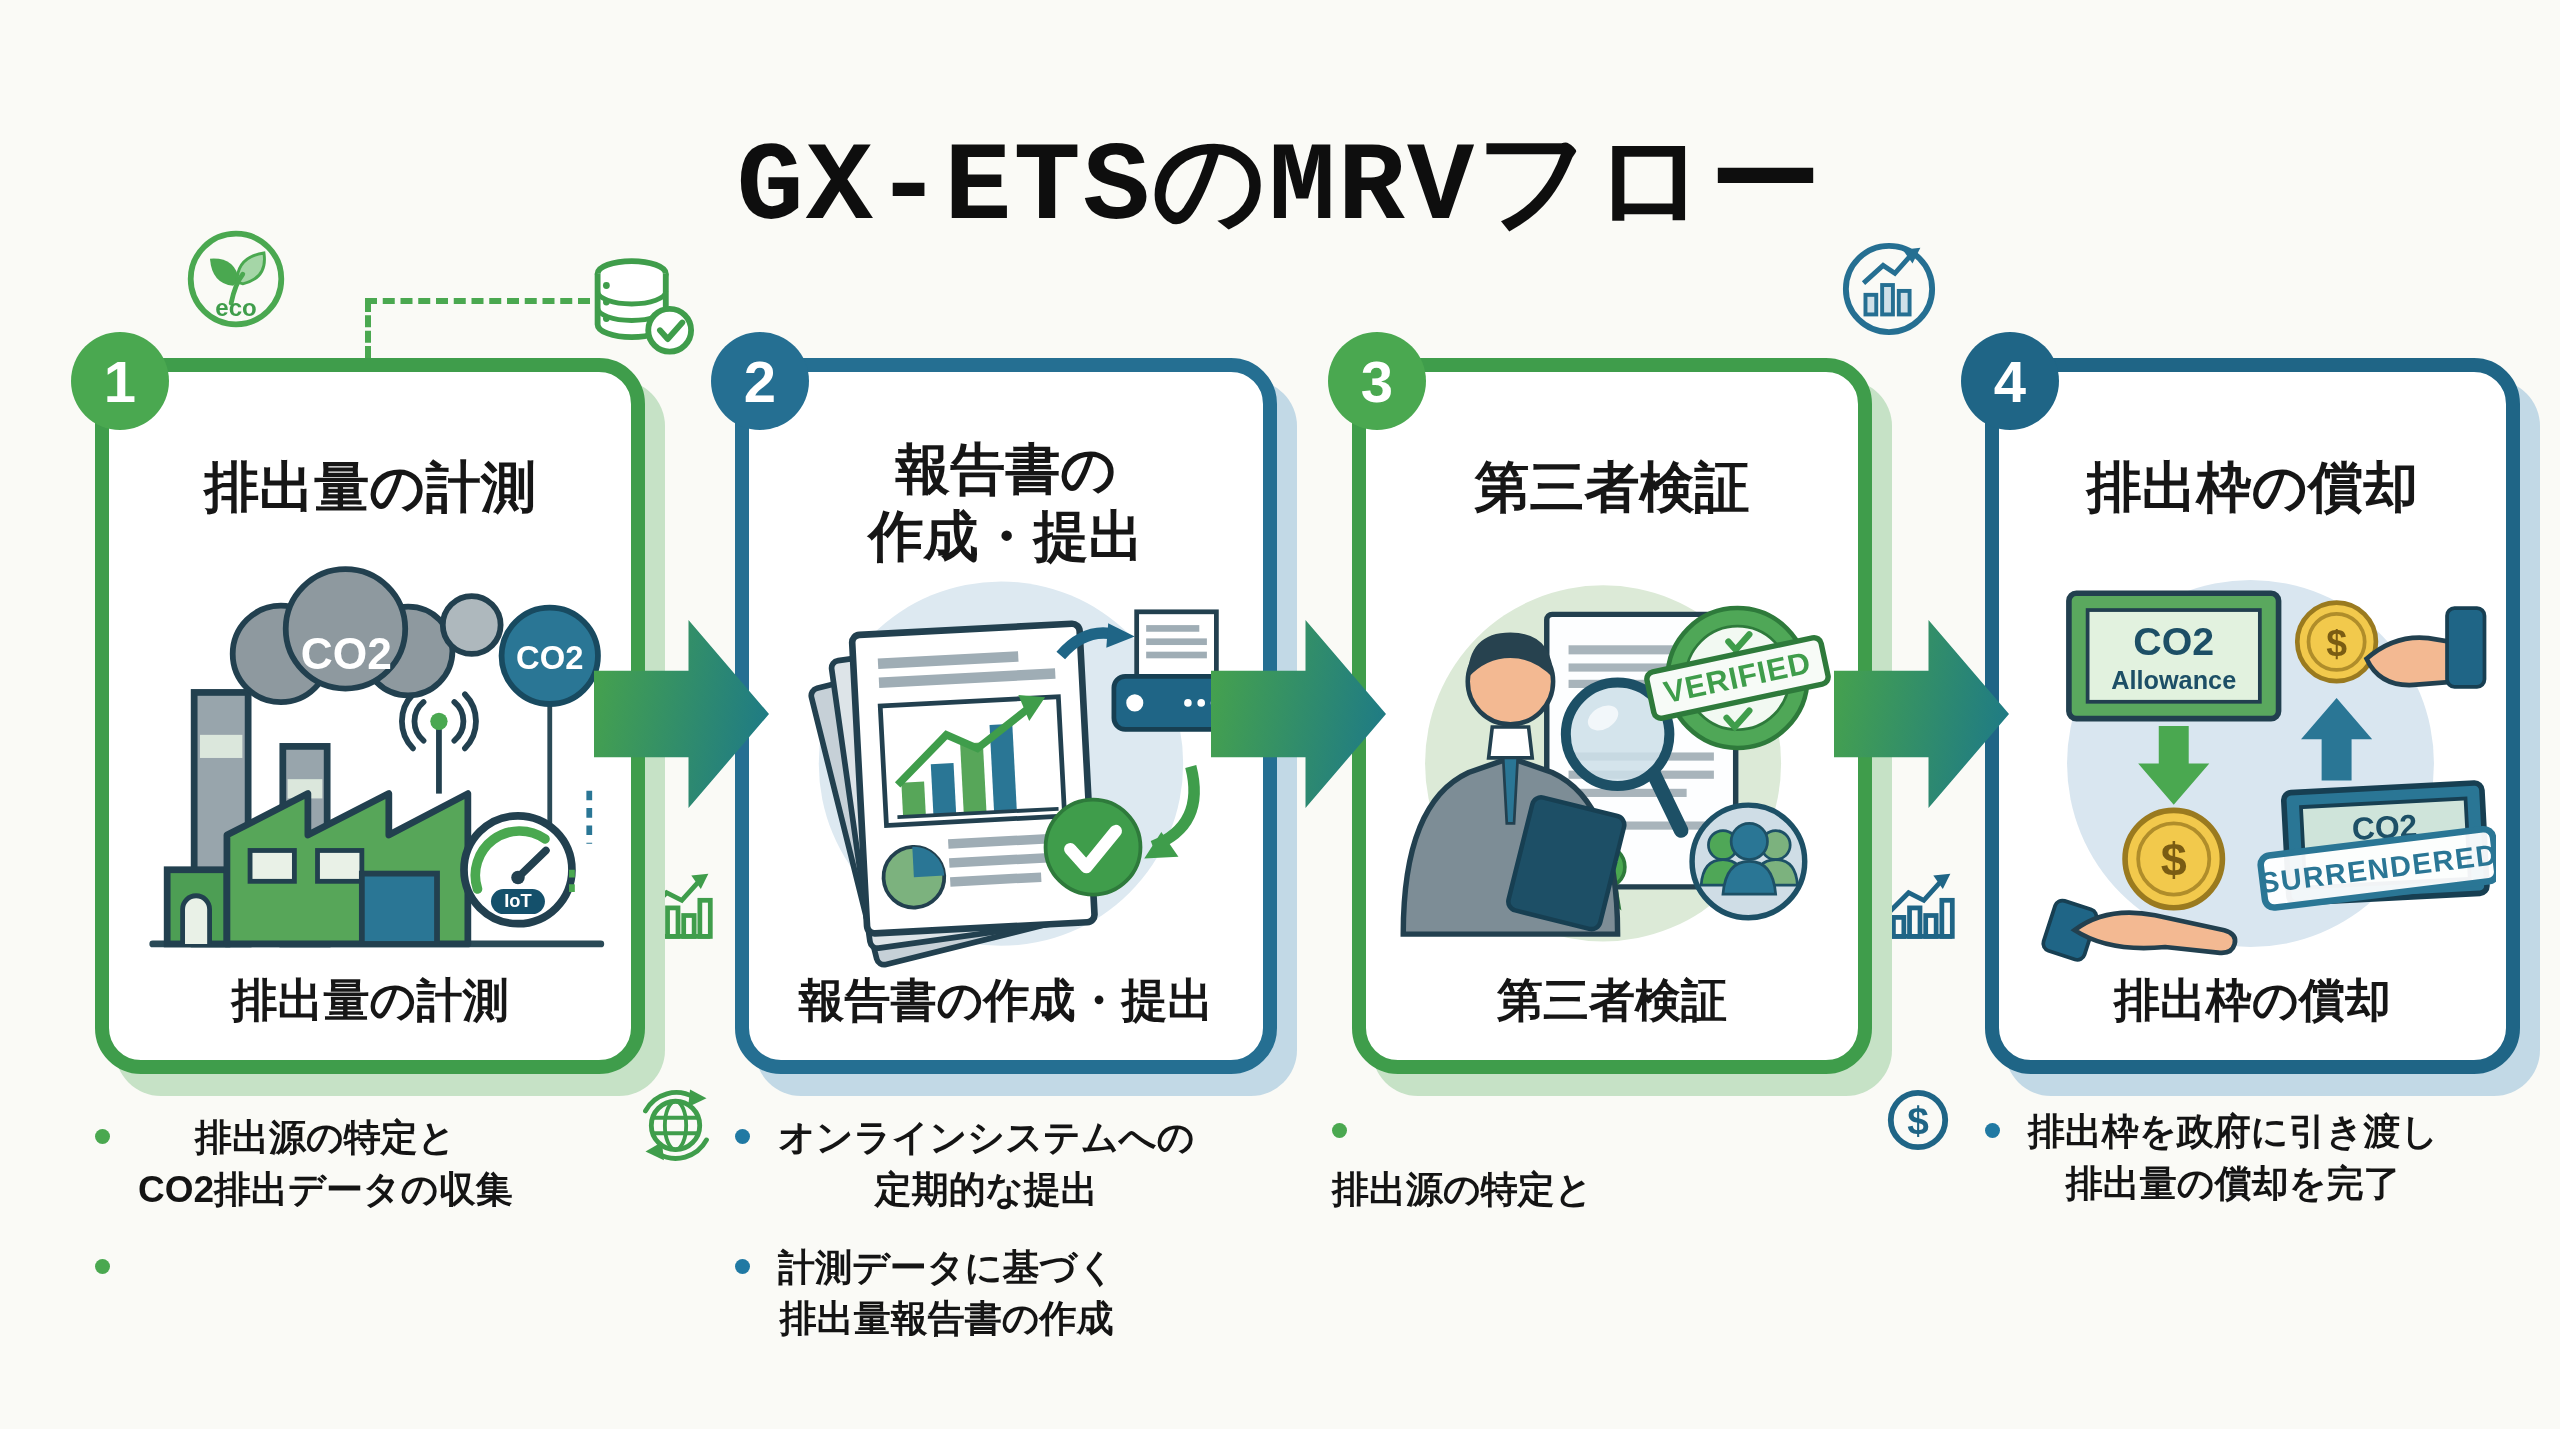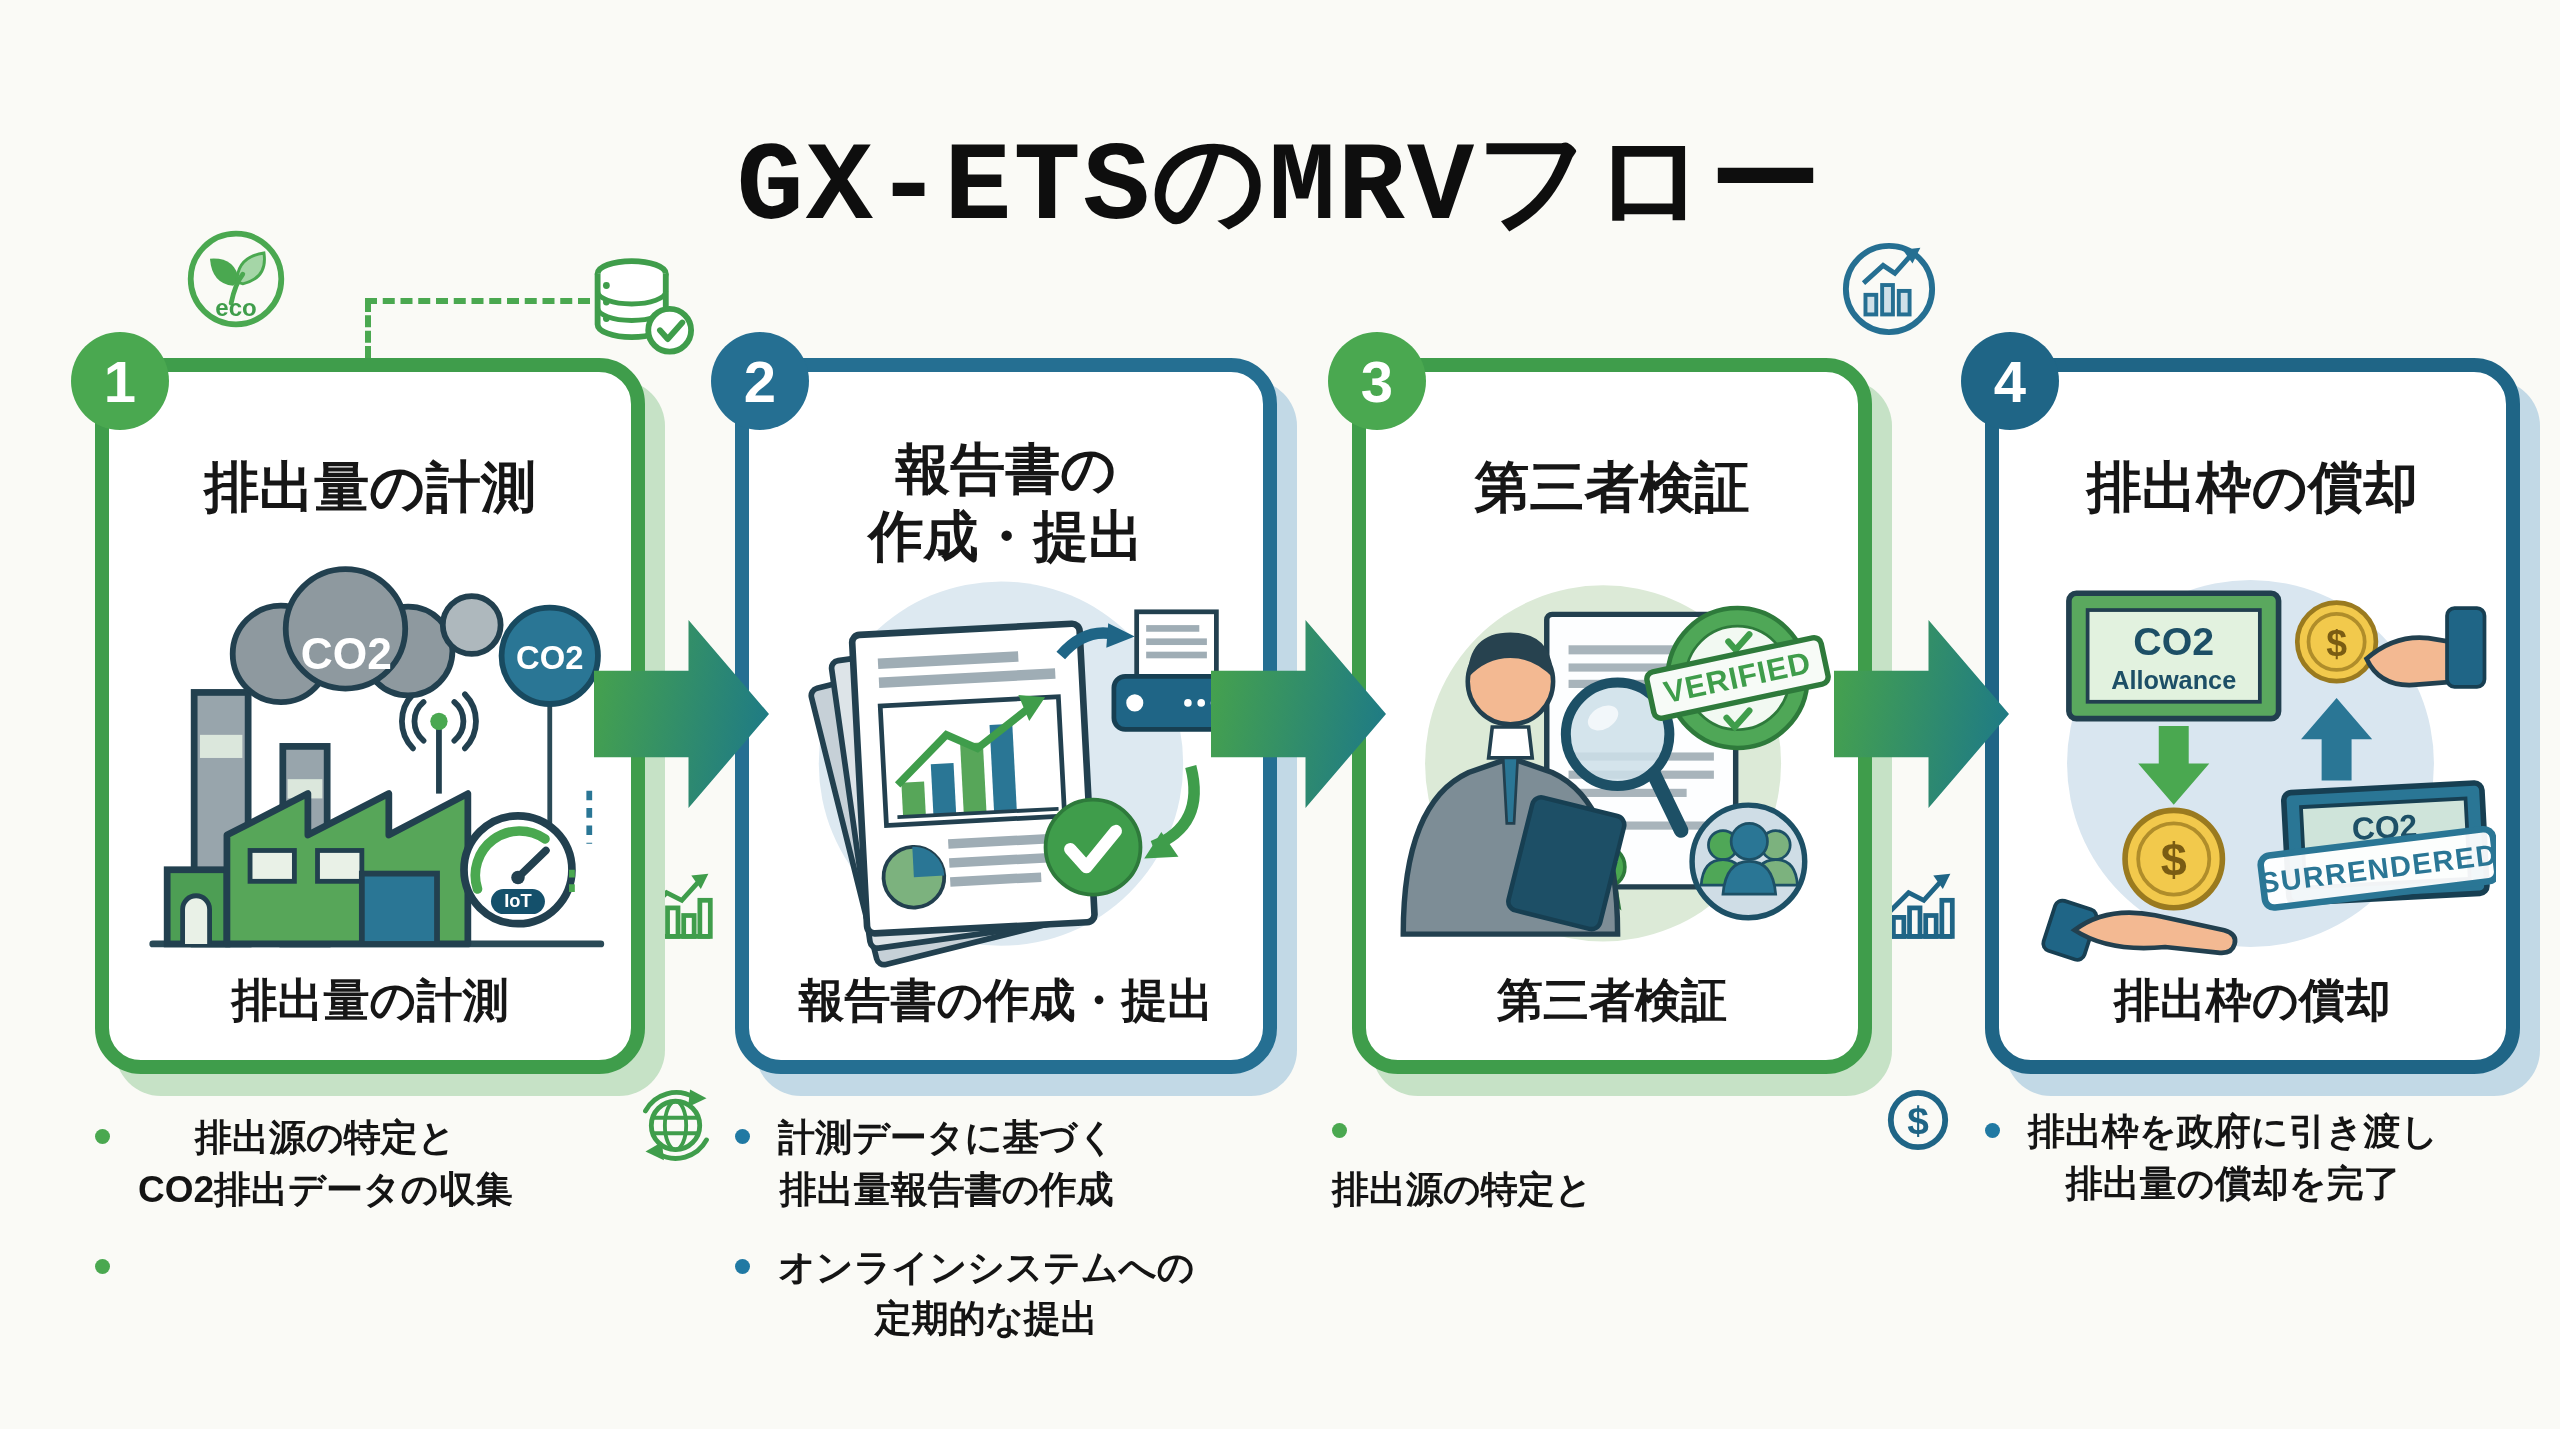--- a/index.html
+++ b/index.html
@@ -369,25 +369,25 @@
     <div class="b-text"><span>排出源の特定と</span><br><span>CO2排出データの収集</span></div>
   </div>
   <div class="bullet">
     <span class="b-dot dot-green"></span>
   </div>
 </div>
 
 <div class="bullets" id="bullets2">
   <div class="bullet">
     <span class="b-dot dot-teal"></span>
+    <div class="b-text"><span>オンラインシステムへの</span><br><span>定期的な提出</span></div>
+  </div>
+  <div class="bullet">
+    <span class="b-dot dot-teal"></span>
     <div class="b-text"><span>計測データに基づく</span><br><span>排出量報告書の作成</span></div>
-  </div>
-  <div class="bullet">
-    <span class="b-dot dot-teal"></span>
-    <div class="b-text"><span>オンラインシステムへの</span><br><span>定期的な提出</span></div>
   </div>
 </div>
 
 <div class="bullets" id="bullets3">
   <div class="bullet">
     <span class="b-dot dot-green"></span>
   </div>
   <div class="bullet">
     <div class="b-text"><span>排出源の特定と</span><br></div>
   </div>

